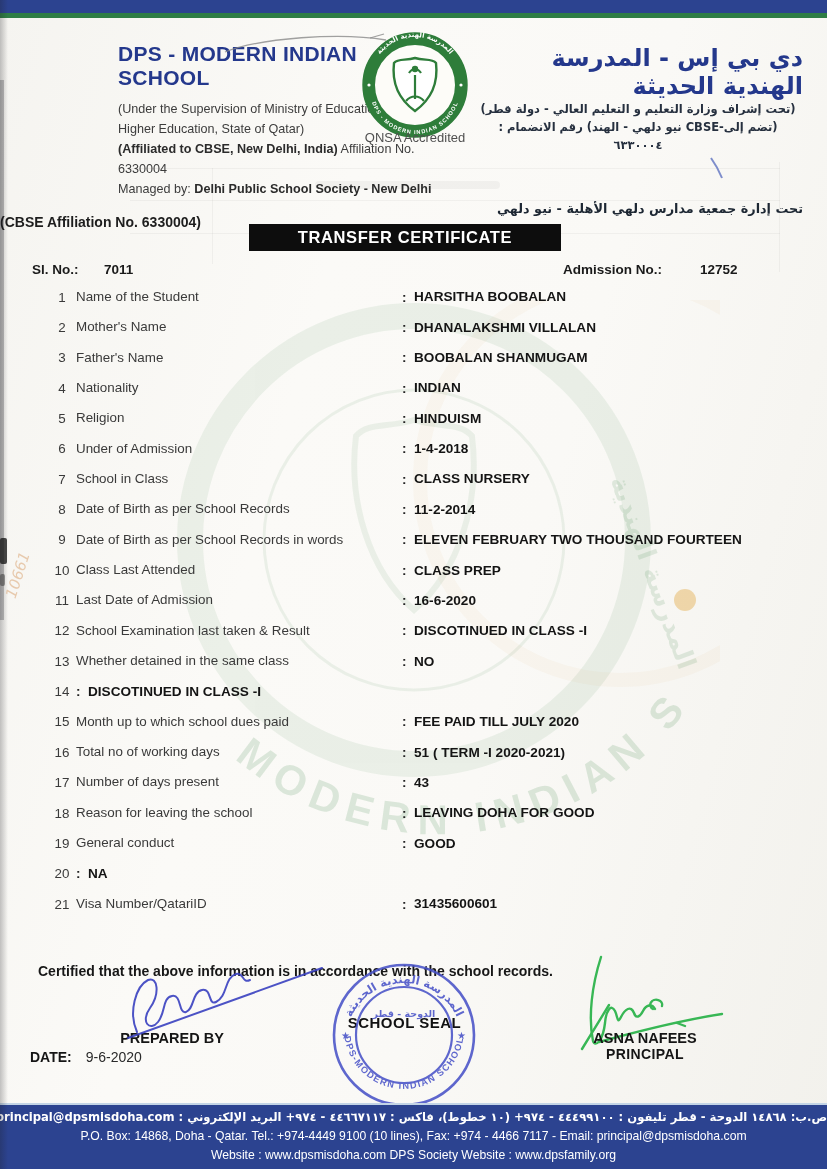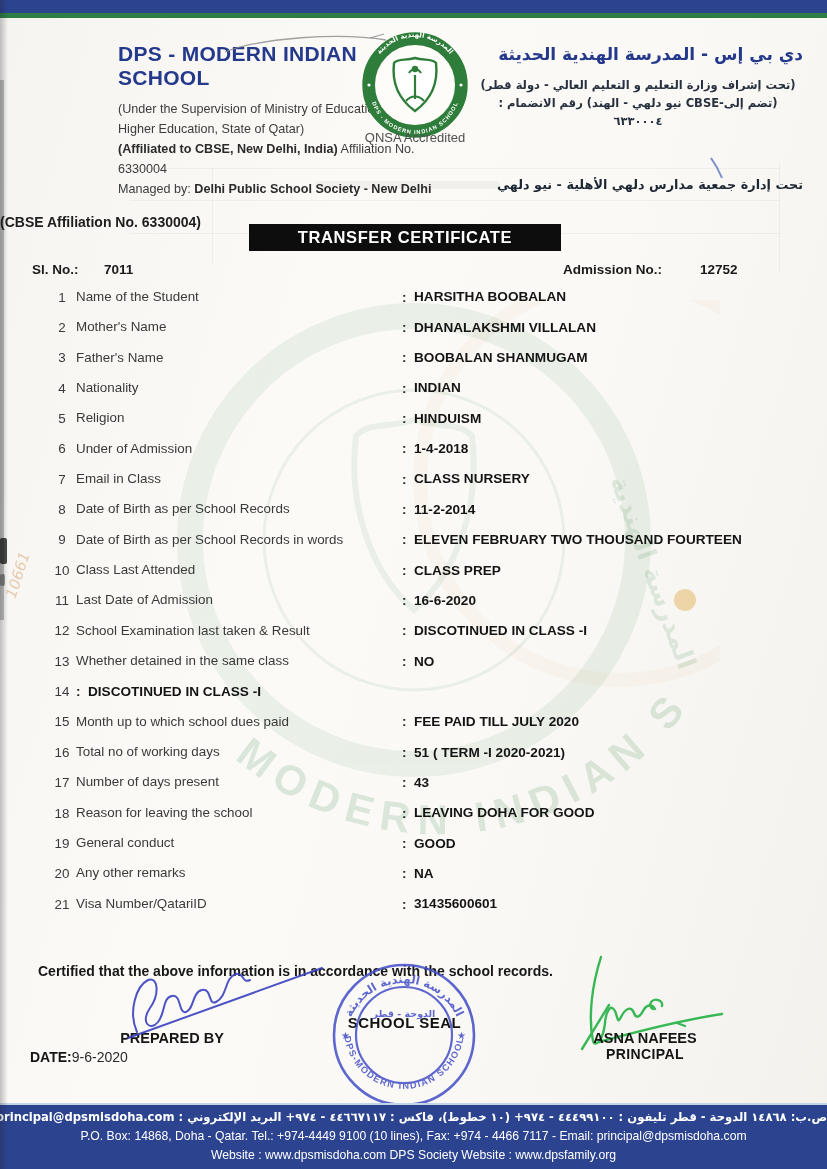--- a/index.html
+++ b/index.html
@@ -12,21 +12,21 @@
   
   .band-blue-top{left:0;top:0;width:100%;height:13px;background:#2c4390;}
   .band-green-top{left:0;top:13px;width:100%;height:5px;background:#2e7d45;}
   
   .hdr-left{left:118px;top:42px;width:330px;}
   .school-name{font-size:21px;font-weight:bold;color:#24388c;letter-spacing:.3px;margin:0 0 9px 0;}
   .sub{font-size:12.6px;color:#3c3c3c;line-height:20px;}
   .sub b{color:#2b2b2b;}
   .qnsa{left:352px;top:130px;width:126px;text-align:center;font-size:13px;color:#4f4f4f;}
   .hdr-ar{right:24px;top:44px;width:330px;text-align:right;direction:rtl;font-family:"DejaVu Sans",sans-serif;}
-  .ar-title{font-size:17px;font-weight:bold;color:#24388c;margin-bottom:12px;}
+  .ar-title{font-size:24px;font-weight:bold;color:#24388c;margin-bottom:0;}
   .ar-sub{font-size:11.5px;font-weight:bold;color:#26303f;line-height:18px;text-align:center;}
   .ar-sub-big{font-size:12.8px;font-weight:bold;color:#1d2733;line-height:19px;margin-top:45px;}
   
   .cbse-line{left:0;top:198px;width:810px;text-align:left;font-size:14px;font-weight:bold;color:#1d1d1d;margin-top:16px;}
   .title-bar{left:249px;top:224px;width:312px;height:27px;background:#0d0d0d;color:#fff;
     text-align:center;line-height:27px;font-size:16.5px;font-weight:bold;letter-spacing:.6px;}
   
   .serial{top:262px;font-size:13.5px;font-weight:bold;color:#1a1a1a;}
   .sl-label{left:32px;}  .sl-value{left:104px;}
   .adm-label{left:563px;} .adm-value{left:700px;}
@@ -34,21 +34,21 @@
   .rows{left:0;top:282px;width:790px;}
   .tc-row{display:flex;align-items:center;min-height:30.35px;padding-left:48px;}
   .tc-no{width:28px;text-align:center;font-size:13.4px;color:#3a3a3a;flex:none;}
   .tc-label{width:322px;font-size:13.4px;color:#3a3a3a;line-height:16.5px;flex:none;padding-right:4px;}
   .tc-colon{width:12px;font-size:13.5px;font-weight:bold;color:#222;flex:none;}
   .tc-value{font-size:13.6px;font-weight:bold;color:#141414;line-height:17.5px;max-width:330px;}
   
   .certify{left:38px;top:963px;font-size:14px;font-weight:bold;color:#171717;}
   .prepared{left:92px;top:1030px;width:160px;text-align:center;font-size:14.5px;font-weight:bold;color:#151515;}
   .date-row{left:30px;top:1049px;font-size:14px;color:#2a2a2a;}
-  .date-row b{font-weight:bold;color:#151515;}
+  .date-row b{font-weight:bold;color:#151515;margin-right:14px;}
   .seal-text{left:332px;top:1014px;width:145px;text-align:center;font-size:15px;font-weight:bold;color:#111;letter-spacing:.5px;z-index:3;}
   .principal-block{left:570px;top:1030px;width:150px;text-align:center;color:#151515;z-index:4;}
   .principal-block .pname{font-size:14.5px;font-weight:bold;}
   .principal-block .ptitle{font-size:14px;font-weight:bold;margin-top:0;letter-spacing:.4px;}
   
   .footer{left:0;top:1103px;width:100%;height:66px;background:#2c4390;border-top:2px solid #c3d4e6;
     color:#fff;text-align:center;z-index:5;}
   .f-line{line-height:19px;font-size:12.2px;white-space:nowrap;}
   .f-ar{direction:rtl;font-family:"DejaVu Sans",sans-serif;font-size:11.6px;font-weight:bold;margin-top:3px;}
   
@@ -183,21 +183,21 @@
         <div class="tc-value">HINDUISM</div>
       </div>
       <div class="tc-row">
         <div class="tc-no">6</div>
         <div class="tc-label">Under of Admission</div>
         <div class="tc-colon">:</div>
         <div class="tc-value">1-4-2018</div>
       </div>
       <div class="tc-row">
         <div class="tc-no">7</div>
-        <div class="tc-label">Email in Class</div>
+        <div class="tc-label">School in Class</div>
         <div class="tc-colon">:</div>
         <div class="tc-value">CLASS NURSERY</div>
       </div>
       <div class="tc-row">
         <div class="tc-no">8</div>
         <div class="tc-label">Date of Birth as per School Records</div>
         <div class="tc-colon">:</div>
         <div class="tc-value">11-2-2014</div>
       </div>
       <div class="tc-row">
@@ -260,21 +260,20 @@
         <div class="tc-value">LEAVING DOHA FOR GOOD</div>
       </div>
       <div class="tc-row">
         <div class="tc-no">19</div>
         <div class="tc-label">General conduct</div>
         <div class="tc-colon">:</div>
         <div class="tc-value">GOOD</div>
       </div>
       <div class="tc-row">
         <div class="tc-no">20</div>
-        <div class="tc-label">Any other remarks</div>
         <div class="tc-colon">:</div>
         <div class="tc-value">NA</div>
       </div>
       <div class="tc-row">
         <div class="tc-no">21</div>
         <div class="tc-label">Visa Number/QatariID</div>
         <div class="tc-colon">:</div>
         <div class="tc-value">31435600601</div>
       </div>
     </div>

